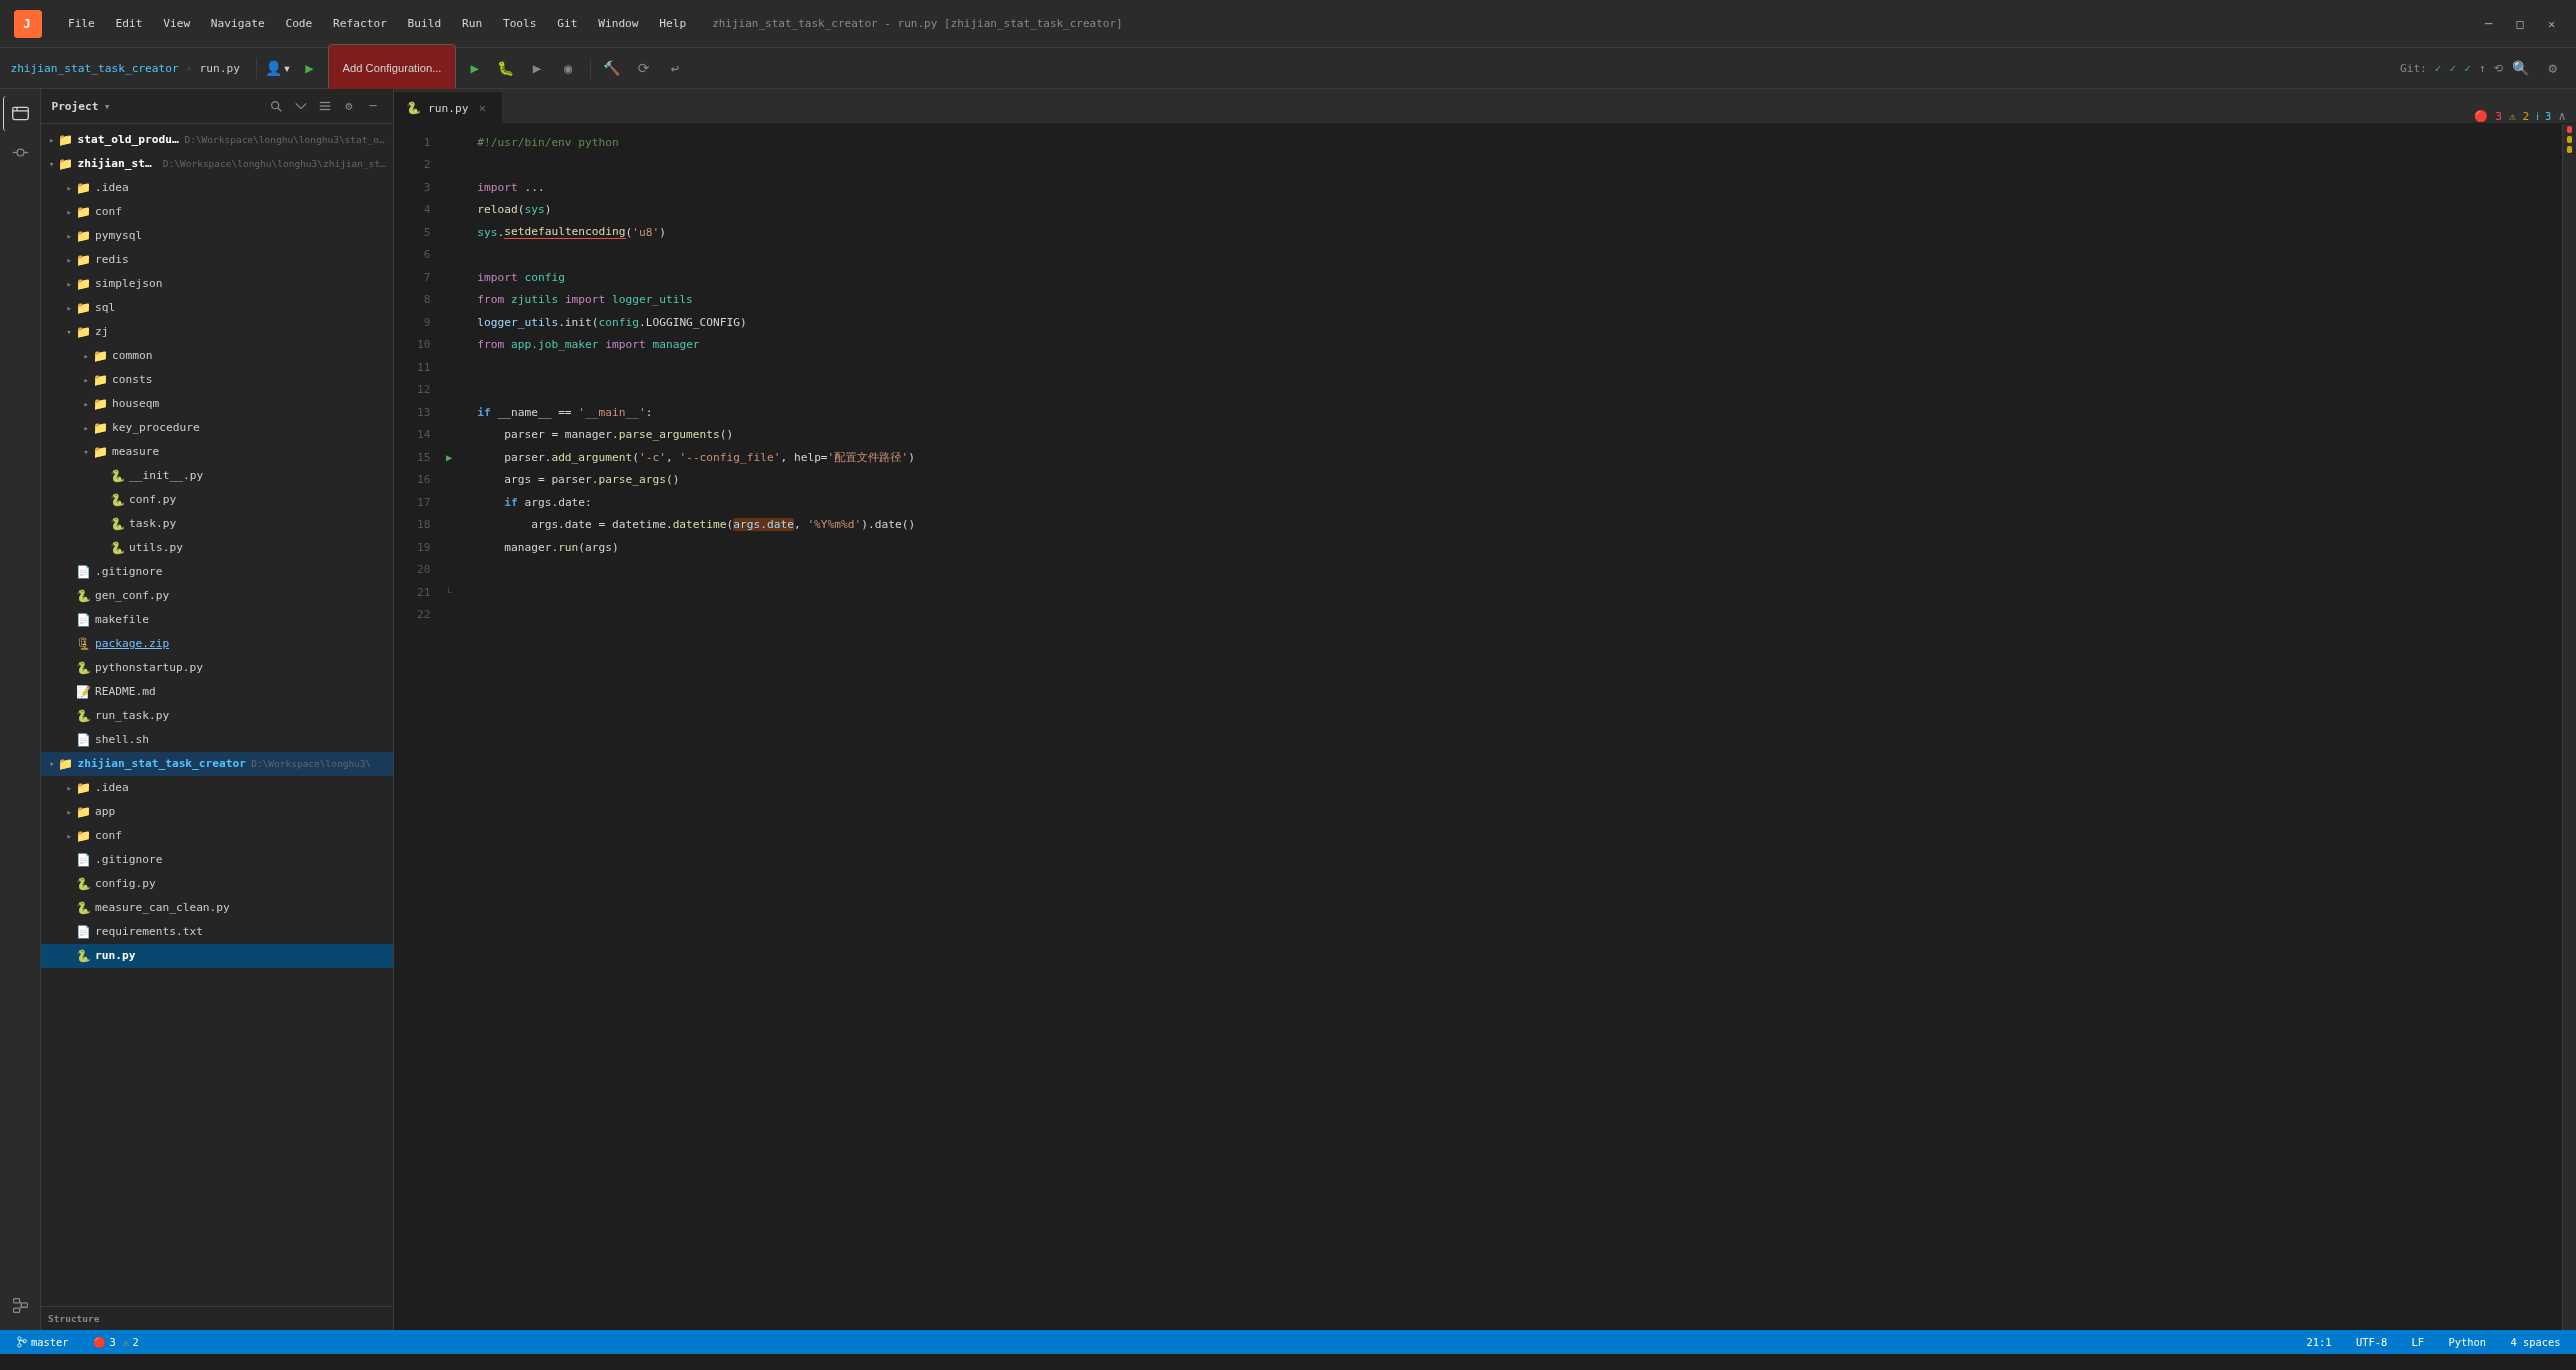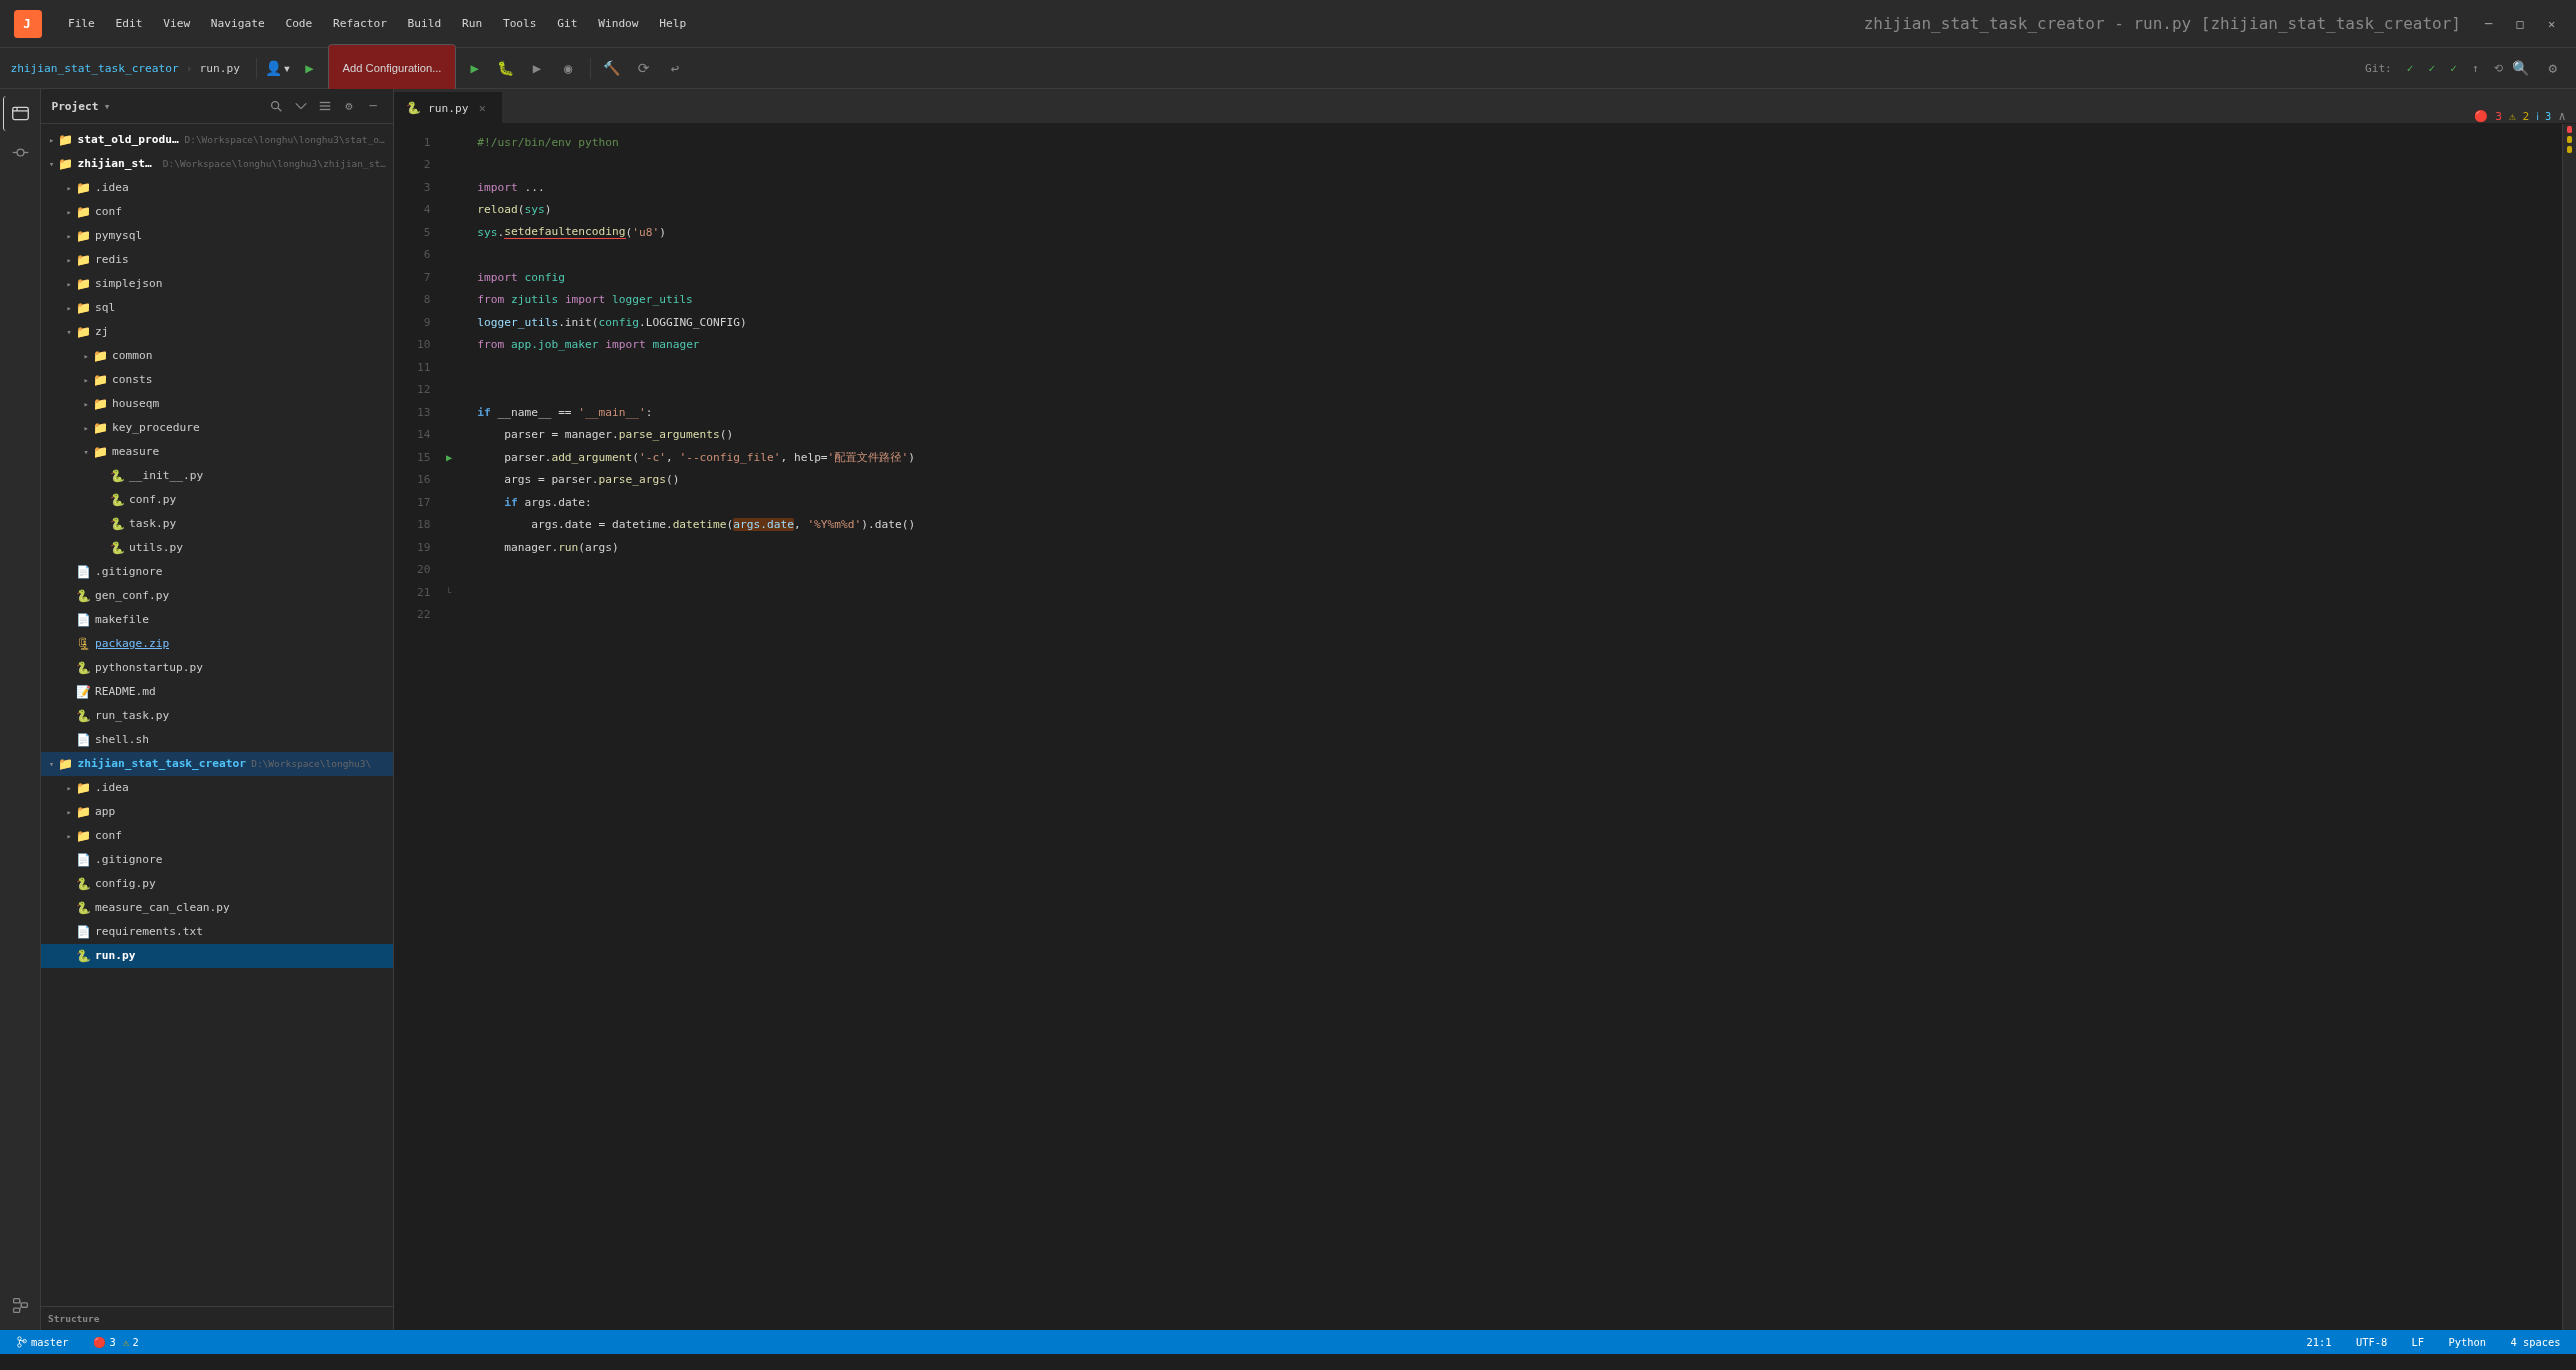--- a/index.html
+++ b/index.html
@@ -42,22 +42,22 @@
       font-size: 11.2px;
     }
     .menu-item {
       padding: 3.5px 8.6px;
       color: #d4d4d4;
       cursor: pointer;
       border-radius: 2.6px;
     }
     .title-center {
       flex: 1;
-      text-align: right;
-      font-size: 16px;
+      text-align: left;
+      font-size: 11px;
       color: #888;
     }
     .title-right {
       display: flex;
       align-items: center;
       gap: 10.4px;
     }
     .win-btn {
       width: 21px;
       height: 21px;
@@ -109,21 +109,21 @@
       align-items: center;
       justify-content: center;
       cursor: pointer;
       border-radius: 2.6px;
       color: #ccc;
       font-size: 14px;
     }
     .git-status {
       display: flex;
       align-items: center;
-      gap: 15px;
+      gap: 8px;
       color: #888;
       font-size: 11.2px;
     }
     .git-check { color: #4caf50; }
 
     
     #main-layout {
       display: flex;
       height: calc(1371px - 48px - 41px - 41px);
     }

